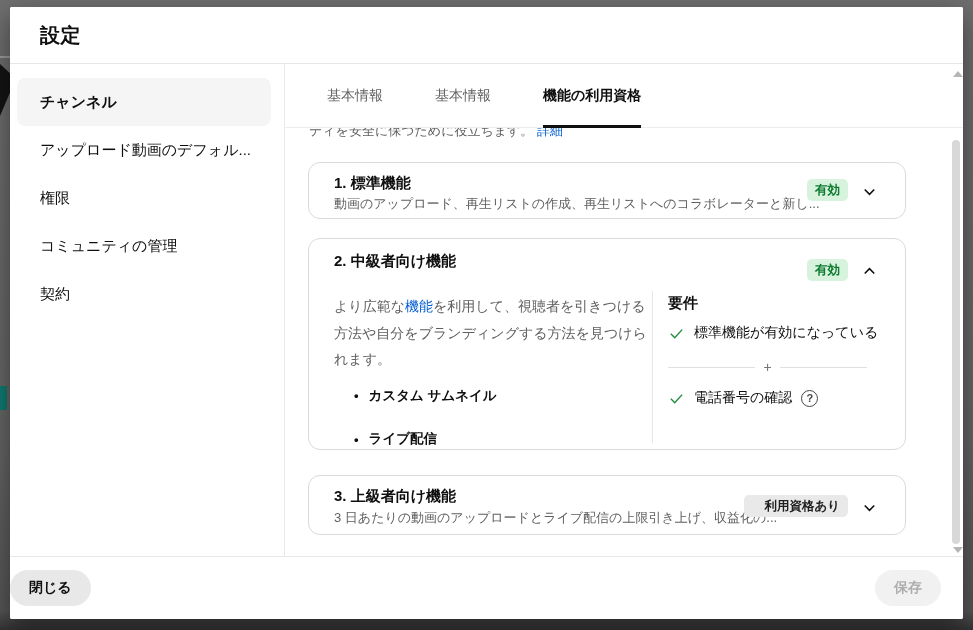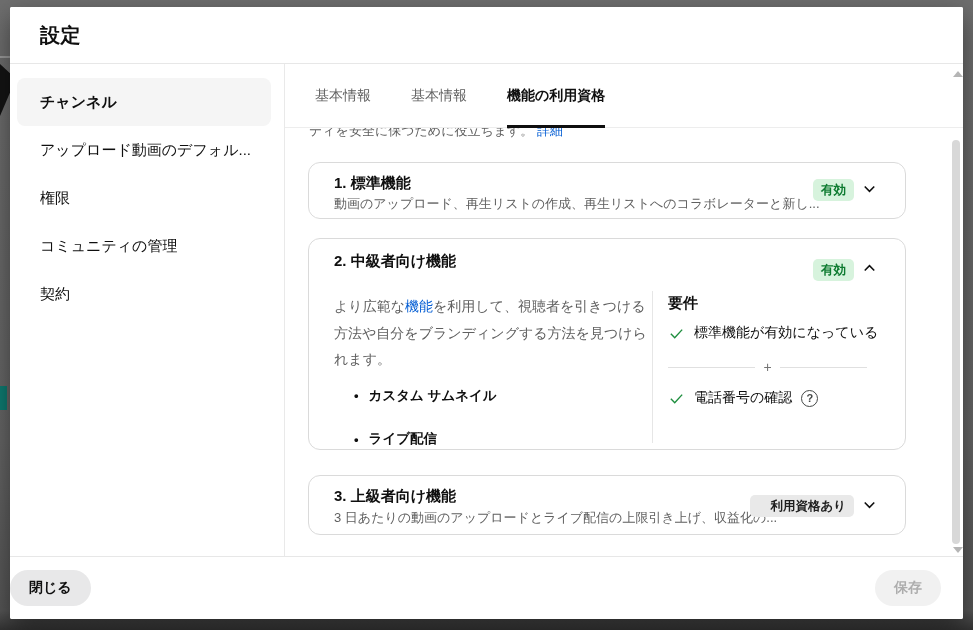--- a/index.html
+++ b/index.html
@@ -26,36 +26,36 @@
 
   .sidebar { position:absolute; left:0; top:57px; width:275px; height:492px;
     border-right:1px solid #e9e9e9; padding-top:14px; background:#fff; }
   .side-item { height:48px; display:flex; align-items:center; margin:0 13px 0 7px;
     padding-left:23px; border-radius:8px; font-size:15px; color:#0f0f0f; cursor:pointer; }
   .side-item.selected { background:#f5f5f5; font-weight:bold; }
 
   .content { position:absolute; left:275px; top:57px; width:678px; height:492px; overflow:hidden; background:#fff; }
   .tabbar { position:absolute; left:0; top:0; right:0; height:64px; background:#fff; z-index:3;
     display:flex; align-items:center; gap:40px; padding-left:30px; border-bottom:1px solid #ededed; }
-  .tab { position:relative; height:64px; display:flex; align-items:center; font-size:14px; color:#606060; cursor:pointer; }
+  .tab { position:relative; height:64px; display:flex; align-items:center; font-size:14px; color:#606060; cursor:pointer;margin-left:12px; }
   .tab.active { color:#0f0f0f; font-weight:bold; }
   .tab.active::after { content:""; position:absolute; left:0; right:0; bottom:0; height:3px; background:#0f0f0f; }
 
   .scrollpane { position:absolute; inset:0; z-index:1; }
   .clipped-line { position:absolute; left:24px; top:57px; font-size:13px; color:#606060; line-height:19px; white-space:nowrap; }
   .link { color:#065fd4; cursor:pointer; text-decoration:none; }
 
   .card { position:absolute; left:23px; width:598px; background:#fff;
     border:1px solid #dadada; border-radius:12px; }
   .card1 { top:98px; height:57px; }
   .card2 { top:174px; height:212px; }
   .card3 { top:411px; height:60px; }
   .card-title { position:absolute; left:25px; font-size:15px; font-weight:bold; line-height:22px; color:#0f0f0f; }
   .card-sub { position:absolute; left:25px; font-size:13px; color:#606060; line-height:20px; white-space:nowrap; }
-  .badge-row { position:absolute; right:26px; display:flex; align-items:flex-start; gap:6px; }
+  .badge-row { position:absolute; right:26px; display:flex; align-items:flex-end; gap:12px; }
   .badge { border-radius:5px; font-size:12.5px; font-weight:bold; padding:4px 8px; line-height:14px; white-space:nowrap; }
   .badge-green { background:#d7f3dd; color:#0e7b30; }
   .badge-gray  { background:#e9e9e9; color:#1f1f1f;padding-left:20px; }
   .chev { width:19px; height:19px; cursor:pointer; display:block; }
 
   .c2-para { position:absolute; left:25px; top:54px; width:318px; font-size:14px; line-height:26.5px; color:#606060; }
   .c2-bullets { position:absolute; left:45px; top:125px; }
   .bullet-row { height:23.5px; display:flex; align-items:center; font-size:13.5px; font-weight:bold; color:#0f0f0f;margin-top:20px; }
   .bullet-row::before { content:"•"; font-weight:bold; margin-right:10px; font-size:13px; color:#0f0f0f; }
   .vdiv { position:absolute; left:343px; top:52px; width:1px; height:152px; background:#e6e6e6; }

